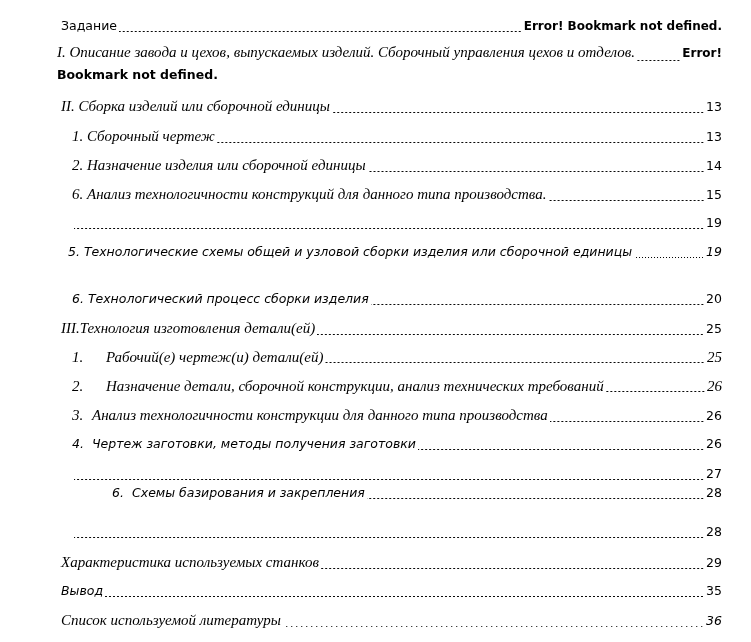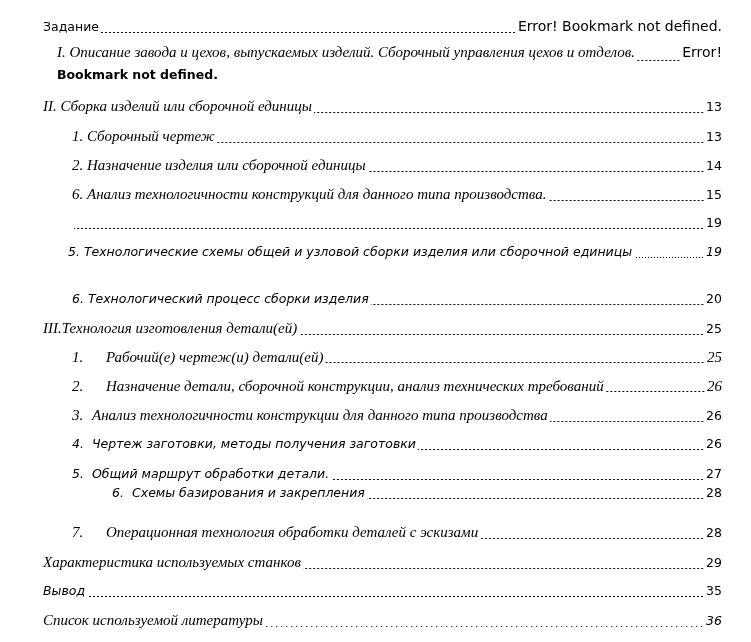--- a/index.html
+++ b/index.html
@@ -23,21 +23,21 @@
     }
     .row {
       position: absolute;
       right: 29px;
       display: flex;
       align-items: baseline;
       white-space: nowrap;
       font-size: 14px;
       line-height: 18px;
     }
-    .lvl1 { left: 43px; text-align: center; }
+    .lvl1 { left: 61px; text-align: center; }
     .lvl2 { left: 72px; }
     .lvl2b { left: 68px; }
 
     .serif { font-family: "Liberation Serif", "DejaVu Serif", serif; font-style: italic; font-size: 15px; }
     .sans  { font-family: "DejaVu Sans", "Liberation Sans", sans-serif; font-size: 12.5px; }
     .sans-it { font-family: "DejaVu Sans", "Liberation Sans", sans-serif; font-style: italic; font-size: 12.5px; }
 
     .label { flex: 0 0 auto; }
     .num {
       display: inline-block;
@@ -75,22 +75,22 @@
       font-style: italic;
       font-size: 15px;
     }
     .page.it-sans {
       font-family: "DejaVu Sans", "Liberation Sans", sans-serif;
       font-style: italic;
     }
     .error {
       flex: 0 0 auto;
       font-family: "DejaVu Sans", "Liberation Sans", sans-serif;
-      font-weight: normal;
-      font-size: 14px;
+      font-weight: bold;
+      font-size: 12px;
     }
     .wrap-block {
       position: absolute;
       left: 57px;
       right: 29px;
       font-size: 14px;
     }
     .wrap-line1 {
       display: flex;
       align-items: baseline;
@@ -198,39 +198,33 @@
 
   <div class="row lvl2" style="top:435px;">
     <span class="label sans-it">
       <span class="num-s">4.</span><span>Чертеж заготовки, методы получения заготовки</span>
     </span>
     <span class="leader"></span>
     <span class="page">26</span>
   </div>
 
   <div class="row lvl2" style="top:465px;">
-    <span class="label sans-it">
-      <span class="num-s">5.</span><span>Общий маршрут обработки детали.</span>
-    </span>
     <span class="leader"></span>
     <span class="page">27</span>
   </div>
 
   <div class="row lvl2" style="top:484px;margin-left:40px;">
     <span class="label sans-it">
       <span class="num-s">6.</span><span>Схемы базирования и закрепления</span>
     </span>
     <span class="leader"></span>
     <span class="page">28</span>
   </div>
 
   <div class="row lvl2" style="top:523px;">
-    <span class="label serif">
-      <span class="num">7.</span><span>Операционная технология обработки деталей с эскизами</span>
-    </span>
     <span class="leader"></span>
     <span class="page">28</span>
   </div>
 
   <div class="row lvl1" style="top:553px;">
     <span class="label serif">Характеристика используемых станков</span>
     <span class="leader"></span>
     <span class="page">29</span>
   </div>
 

